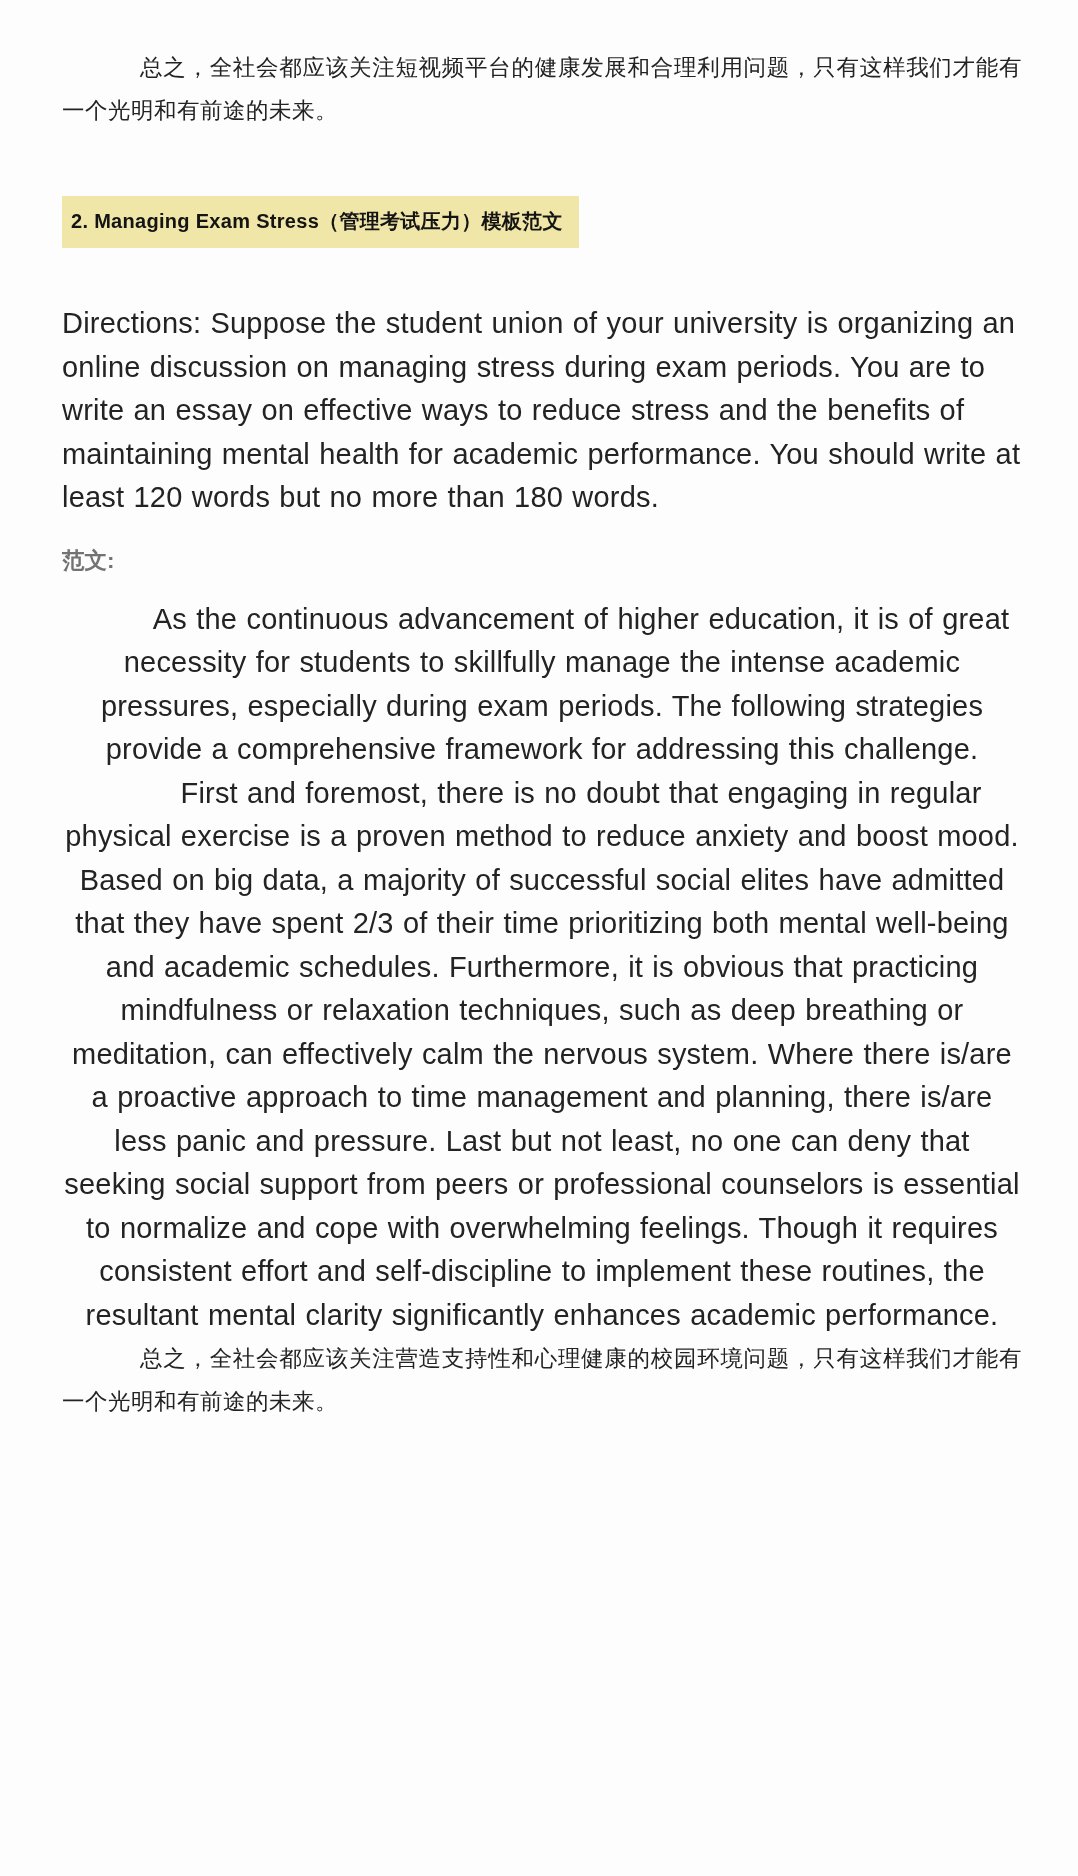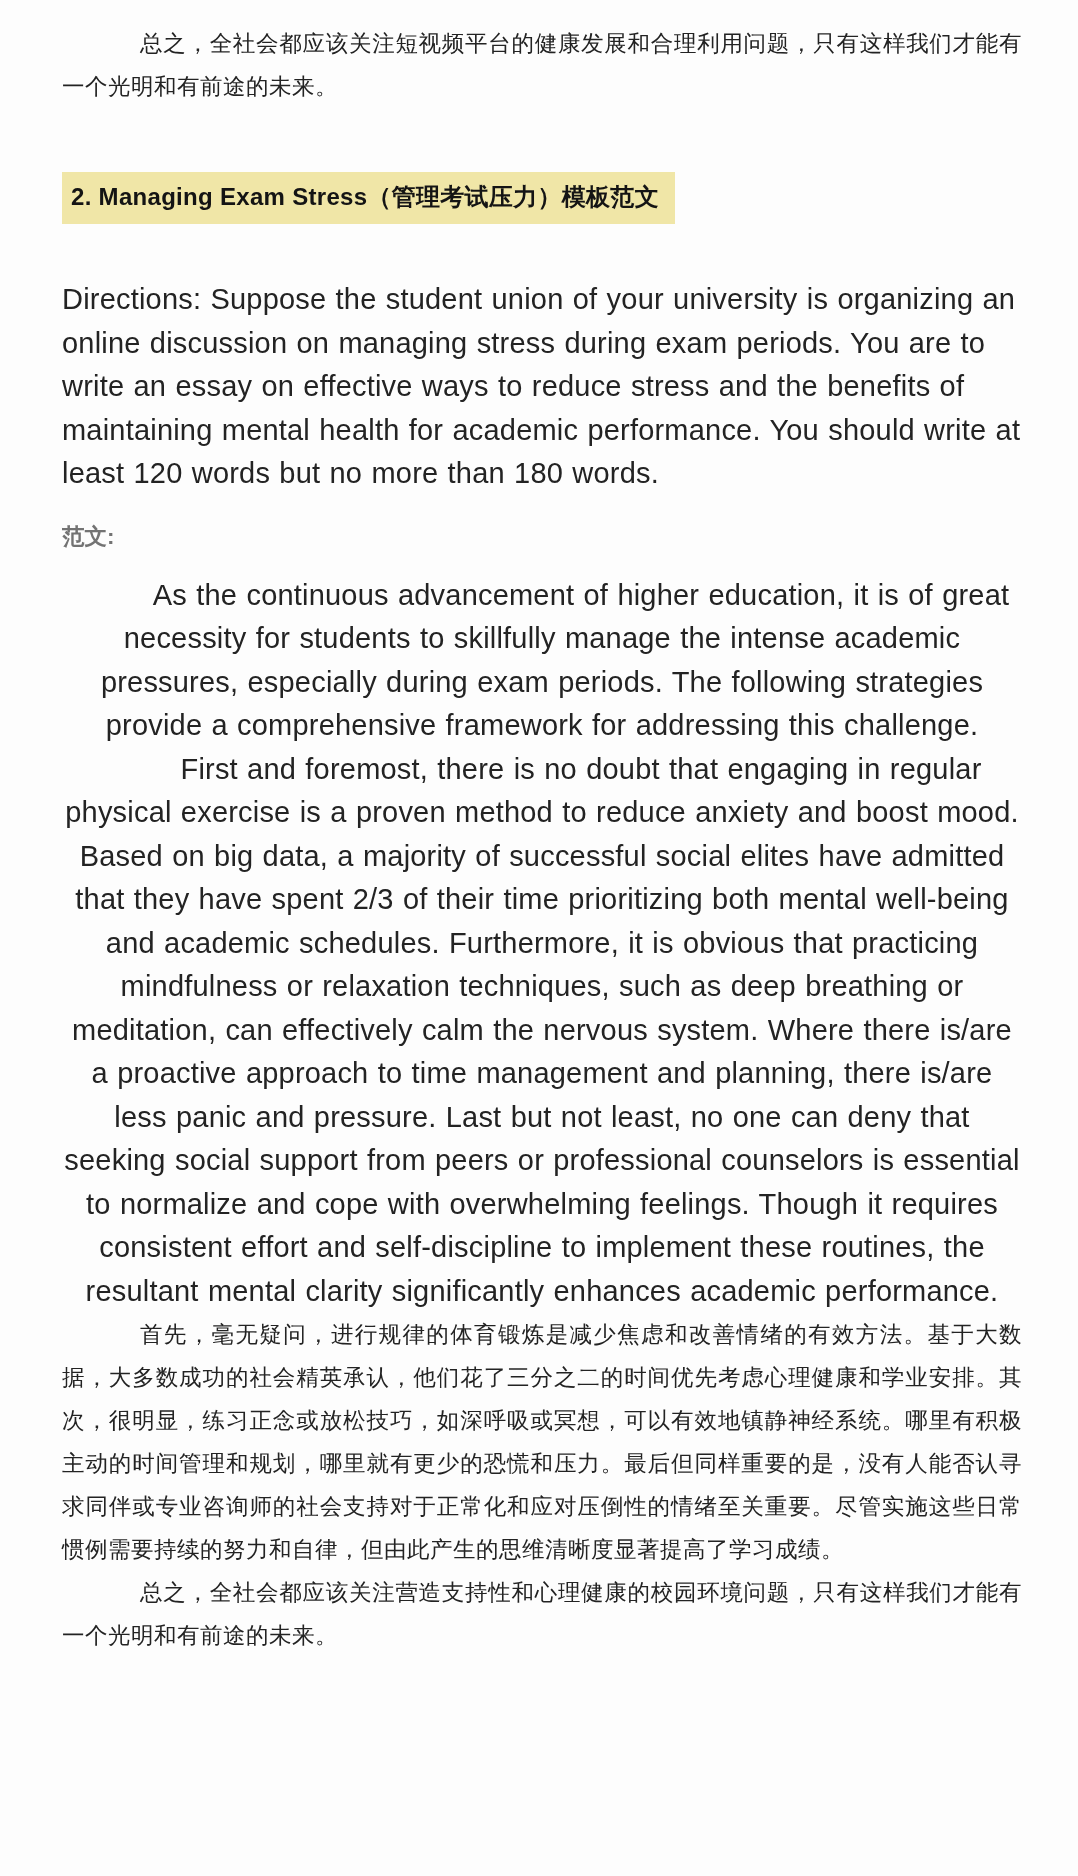--- a/index.html
+++ b/index.html
@@ -8,21 +8,21 @@
     background: #ffffff;
   }
   .page {
     position: relative;
     width: 1078px;
     height: 1876px;
     box-sizing: border-box;
     background: #fdfdfd;
     color: #232323;
     font-family: "Liberation Sans", "DejaVu Sans", sans-serif;
-    padding: 20px 56px 0 62px;
+    padding: 44px 56px 0 62px;
     overflow: hidden;
   }
   p { margin: 0; }
 
   
   .zh {
     font-size: 22.5px;
     line-height: 43px;
     text-align: justify;
     letter-spacing: 0.5px;
@@ -37,21 +37,21 @@
     letter-spacing: 0.2px;
   }
   .indent-en { text-indent: 78px; text-align: center; }
 
   .tail-para { margin-top: 2px; }
 
   .heading-row { margin-top: 64px; }
   .section-heading {
     display: inline-block;
     
-    font-size: 24px;
+    font-size: 20px;
     font-weight: 700;
     line-height: 36px;
     color: #141414;
     padding: 7px 16px 9px 9px;
     letter-spacing: 0.3px;
   }
 
   .directions-para { margin-top: 54px; }
 
   .sample-label {
@@ -76,17 +76,16 @@
   </div>
 
   <p class="en directions-para">Directions: Suppose the student union of your university is organizing an online discussion on managing stress during exam periods. You are to write an essay on effective ways to reduce stress and the benefits of maintaining mental health for academic performance. You should write at least 120 words but no more than 180 words.</p>
 
   <p class="sample-label">范文:</p>
 
   <div class="essay">
     <p class="en indent-en">As the continuous advancement of higher education, it is of great necessity for students to skillfully manage the intense academic pressures, especially during exam periods. The following strategies provide a comprehensive framework for addressing this challenge.</p>
     <p class="en indent-en">First and foremost, there is no doubt that engaging in regular physical exercise is a proven method to reduce anxiety and boost mood. Based on big data, a majority of successful social elites have admitted that they have spent 2/3 of their time prioritizing both mental well-being and academic schedules. Furthermore, it is obvious that practicing mindfulness or relaxation techniques, such as deep breathing or meditation, can effectively calm the nervous system. Where there is/are a proactive approach to time management and planning, there is/are less panic and pressure. Last but not least, no one can deny that seeking social support from peers or professional counselors is essential to normalize and cope with overwhelming feelings. Though it requires consistent effort and self-discipline to implement these routines, the resultant mental clarity significantly enhances academic performance.</p>
 
-    <p class="zh indent-zh">首先，毫无疑问，进行规律的体育锻炼是减少焦虑和改善情绪的有效方法。基于大数据，大多数成功的社会精英承认，他们花了三分之二的时间优先考虑心理健康和学业安排。其次，很明显，练习正念或放松技巧，如深呼吸或冥想，可以有效地镇静神经系统。哪里有积极主动的时间管理和规划，哪里就有更少的恐慌和压力。最后但同样重要的是，没有人能否认寻求同伴或专业咨询师的社会支持对于正常化和应对压倒性的情绪至关重要。尽管实施这些日常惯例需要持续的努力和自律，但由此产生的思维清晰度显著提高了学习成绩。</p>
     <p class="zh indent-zh">总之，全社会都应该关注营造支持性和心理健康的校园环境问题，只有这样我们才能有一个光明和有前途的未来。</p>
   </div>
 
 </div>
 
 </body></html>

